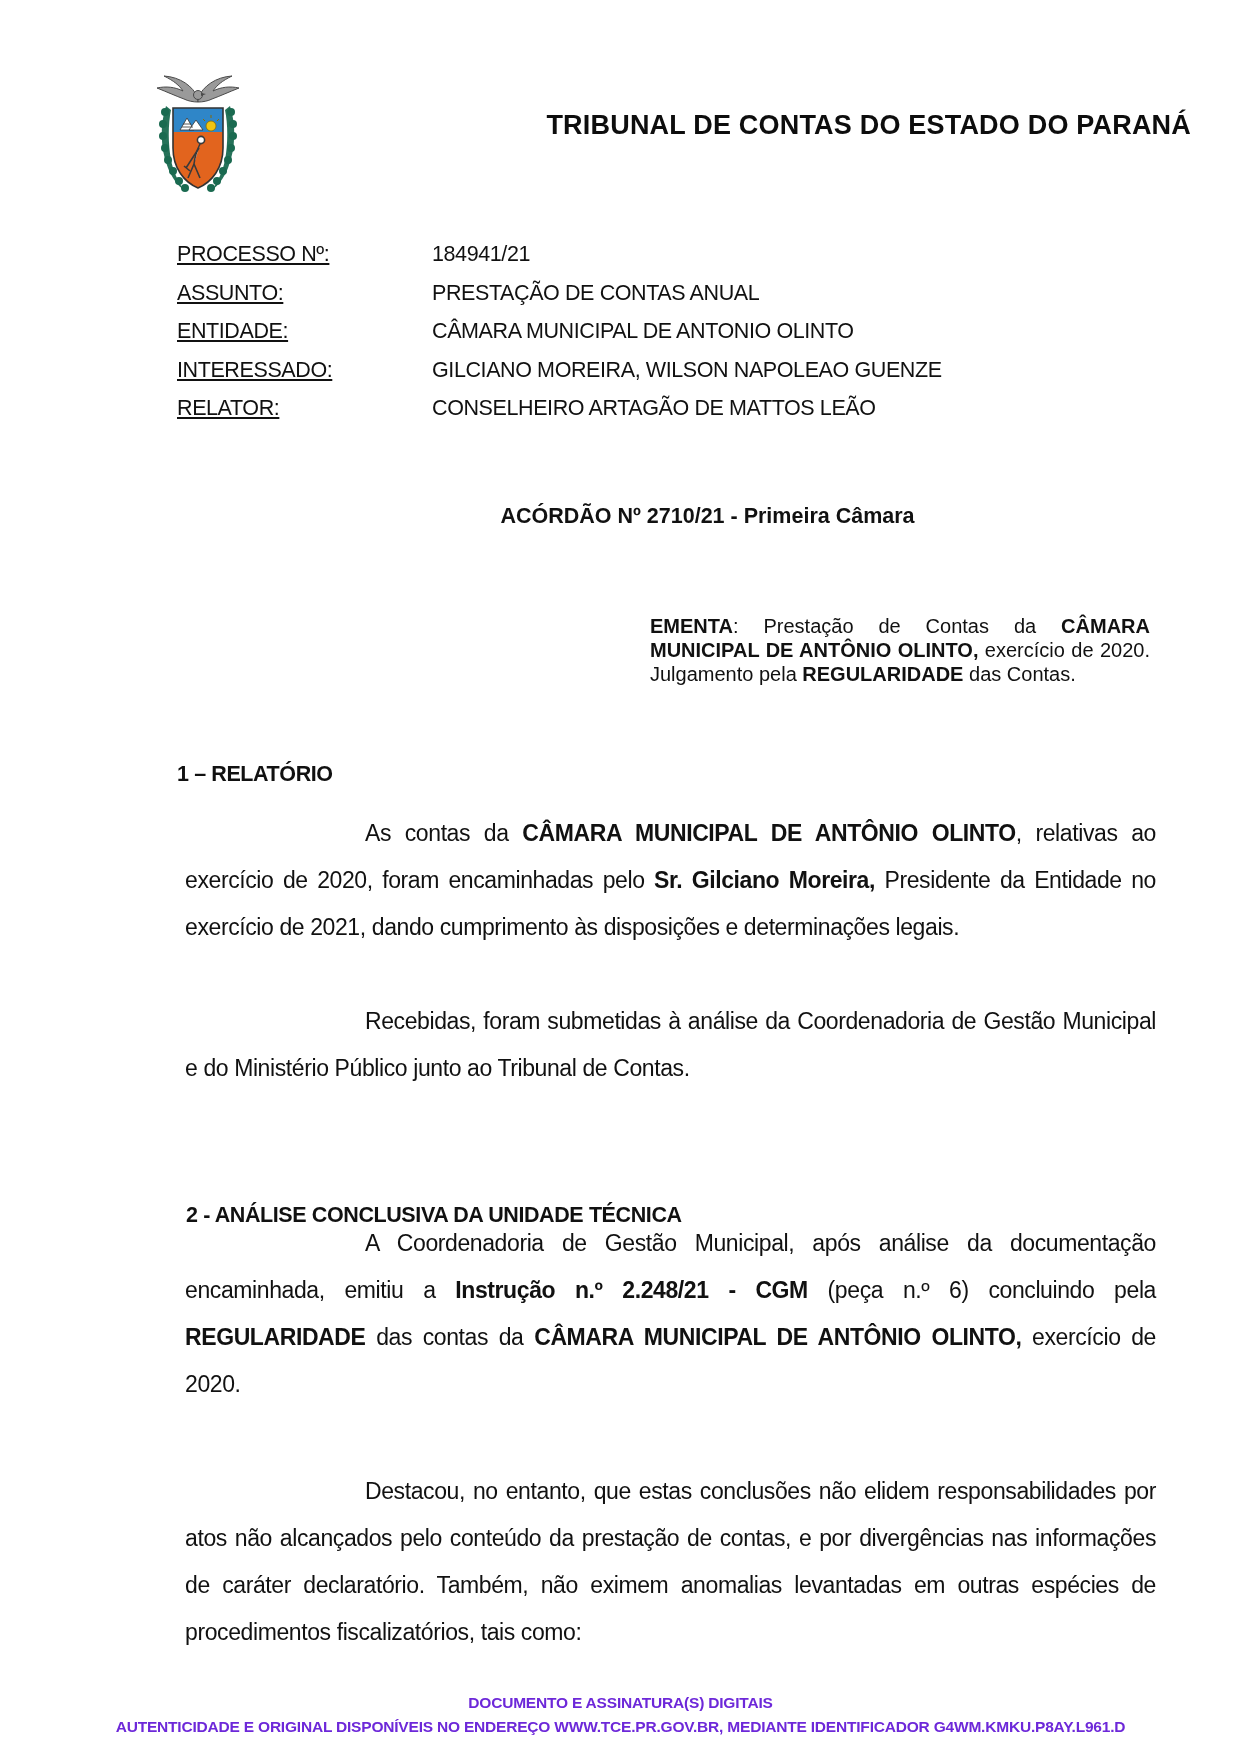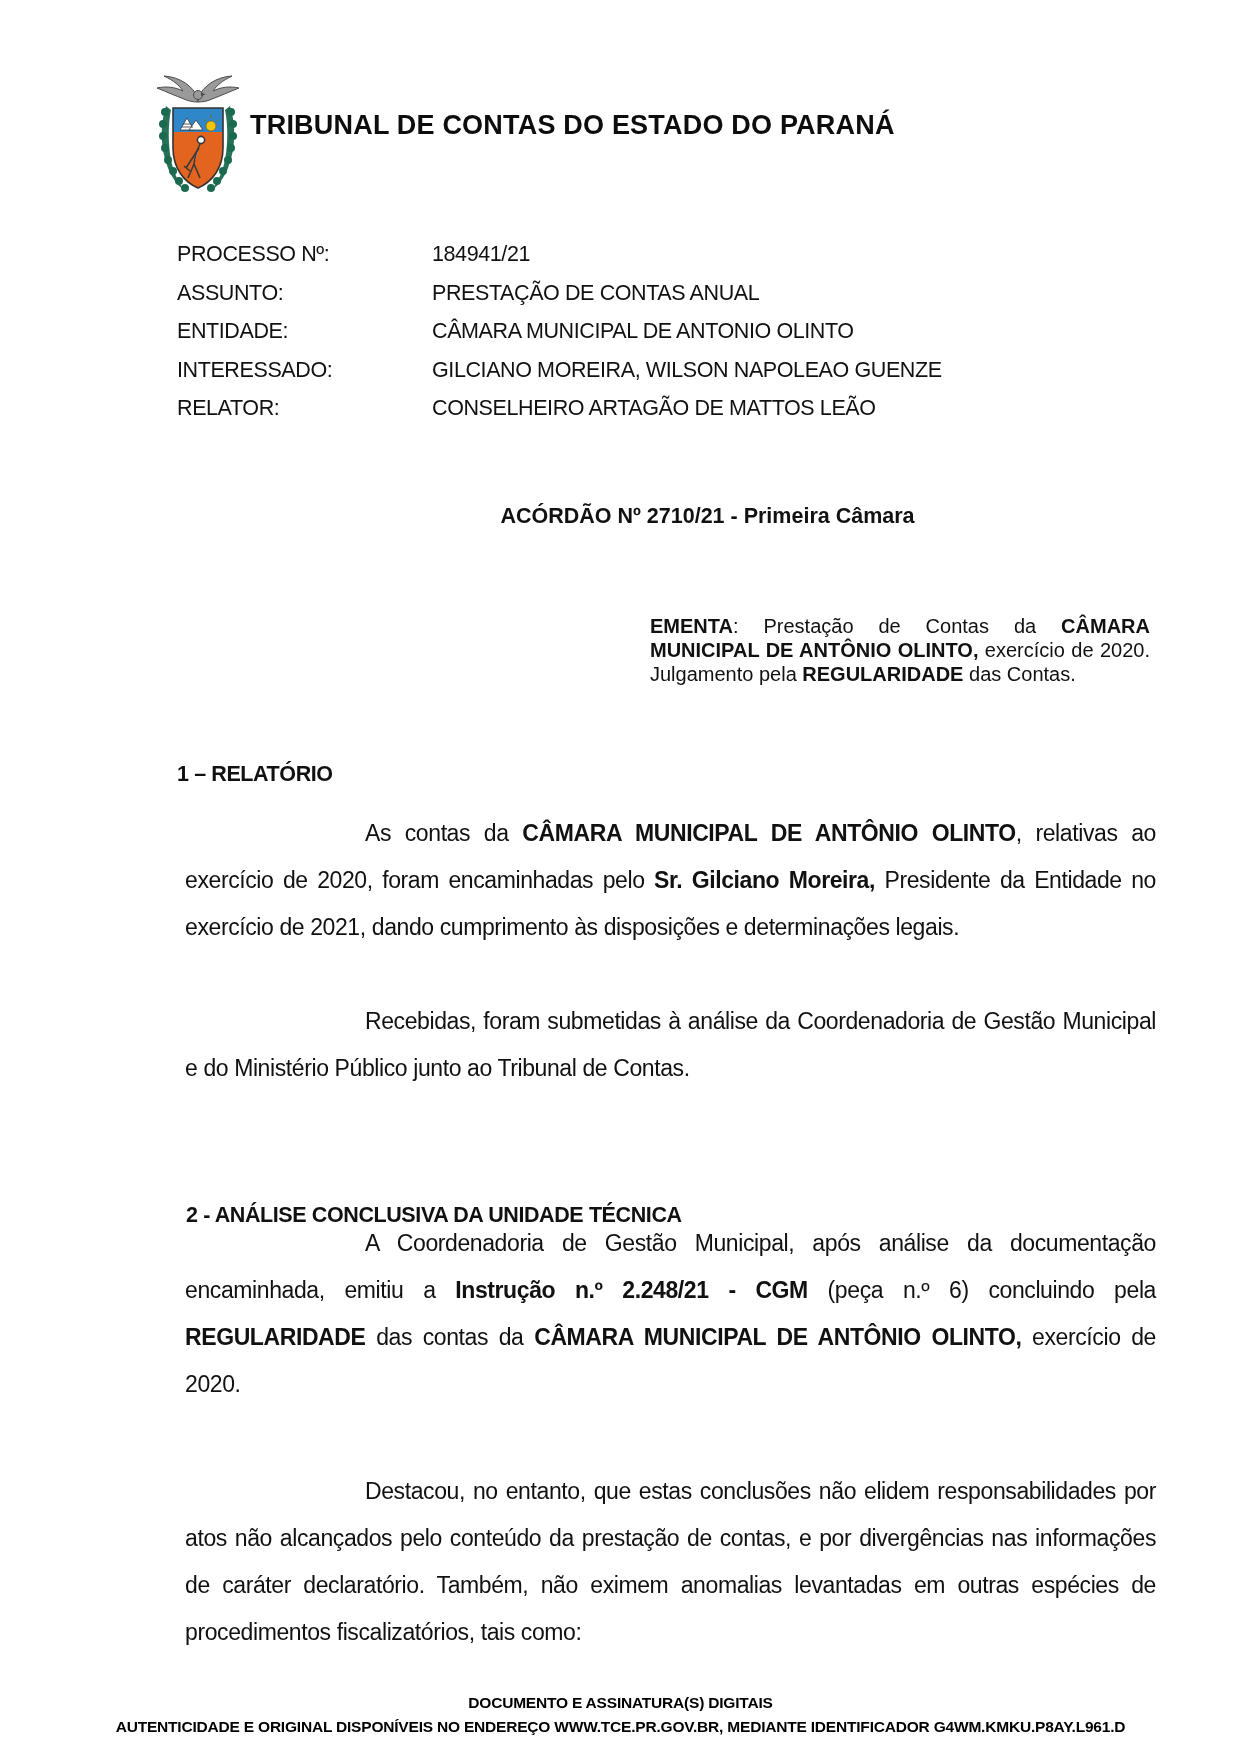--- a/index.html
+++ b/index.html
@@ -7,28 +7,28 @@
     position:relative;
     width:1241px;height:1755px;
     background:#ffffff;
     font-family:"Liberation Sans", sans-serif;
     color:#111;
     overflow:hidden;
   }
   
   .logo{position:absolute;left:152px;top:72px;width:92px;height:124px;}
   .doc-title{
-    position:absolute;left:250px;right:50px;top:110px;
-    text-align:left;font-size:27px;font-weight:bold;color:#0d0d0d;
+    position:absolute;left:238px;right:50px;top:110px;
+    text-align:right;font-size:27px;font-weight:bold;color:#0d0d0d;
     letter-spacing:0.2px;
   }
   
   .proc{position:absolute;left:177px;top:243px;right:93px;}
   .proc-row{display:flex;line-height:22px;margin-bottom:16.5px;font-size:21.5px;letter-spacing:-0.4px;}
-  .proc-label{width:219px;flex:0 0 219px;}
+  .proc-label{width:219px;flex:0 0 219px;text-decoration:underline;}
   .proc-value{flex:1;margin-left:36px;}
   
   .acordao{
     position:absolute;left:177px;right:93px;top:503px;
     text-align:center;padding-left:90px;
     font-size:21.5px;font-weight:bold;line-height:26px;
   }
   
   .ementa{
     position:absolute;left:650px;top:614px;width:500px;
@@ -47,21 +47,21 @@
   .b{font-weight:bold;}
   #h1{top:761px;}
   #p1{top:810px;}
   #p2{top:998px;}
   #h2{top:1171px;padding-left:9px;margin-top:31px;}
   #p3{top:1220px;}
   #p4{top:1468px;}
   
   .footer{
     position:absolute;left:0;right:0;top:1691px;
-    text-align:center;color:#000000;font-weight:bold;
+    text-align:center;color:#6d28d9;font-weight:bold;
     font-size:15.5px;line-height:24px;letter-spacing:-0.2px;
   }
 </style>
 </head>
 <body>
 
 <div class="page">
 
   <svg class="logo" viewBox="0 0 92 124" xmlns="http://www.w3.org/2000/svg">
 

